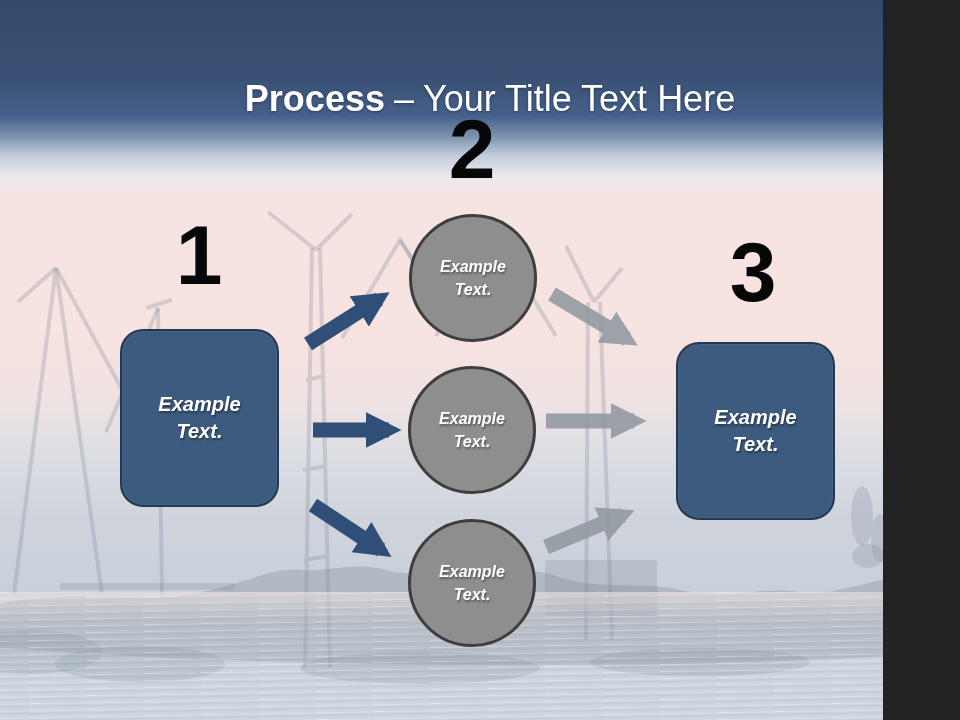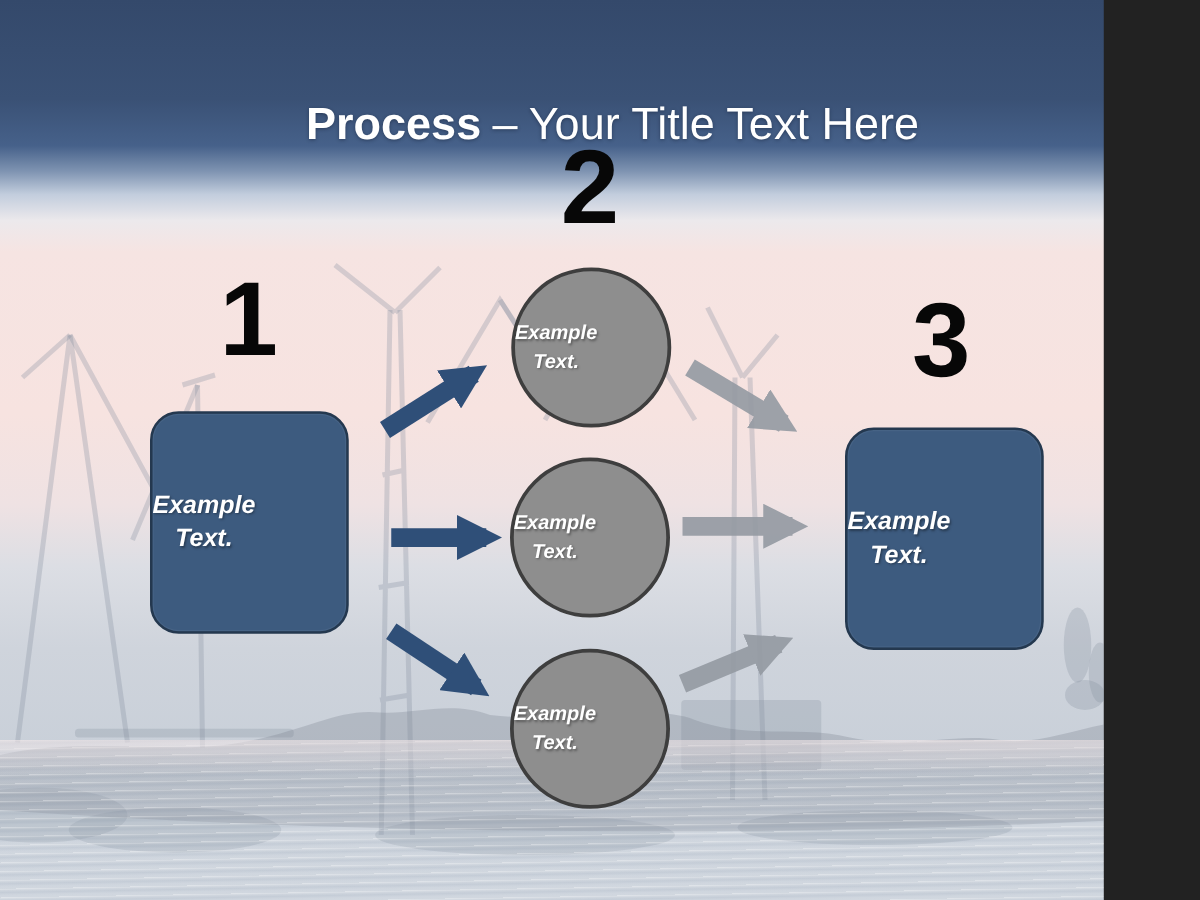--- a/index.html
+++ b/index.html
@@ -44,21 +44,21 @@
   .title .t-dash{font-weight:400;margin:0 9px;}
   .title .t-rest{font-weight:400;}
   .big-number{
     position:absolute;width:90px;z-index:3;text-align:center;
     font-size:84px;font-weight:700;line-height:1;color:#070707;
   }
   .num-1{left:154px;top:213px;}
   .num-2{left:427px;top:107px;}
   .num-3{left:708px;top:230px;}
   .shape{
-    position:absolute;z-index:3;display:flex;align-items:center;
+    position:absolute;z-index:3;display:flex;align-items:center;justify-content:center;
     color:#fff;font-style:italic;font-weight:700;text-align:center;
     text-shadow:1px 1.5px 2px rgba(0,0,0,0.38);
   }
   .shape .txt{display:block;}
   .box{
     width:155px;height:174px;border-radius:23px;
     background:#3d5b7f;border:2px solid #24384f;
     box-shadow:inset 0 0 0 1px rgba(255,255,255,0.05);
     font-size:20px;line-height:1.35;
   }

